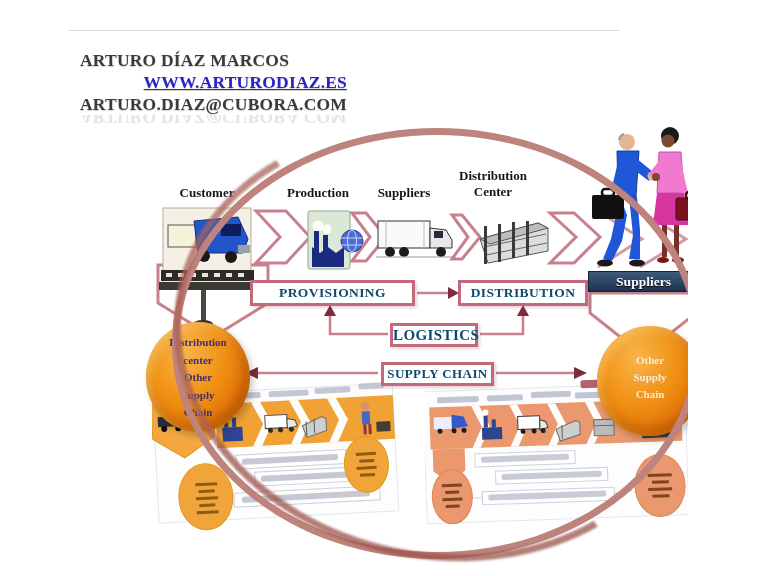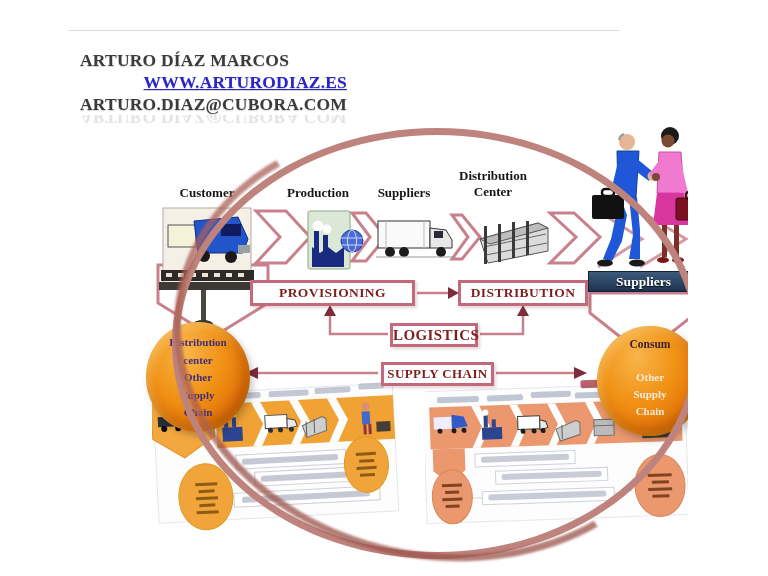--- a/index.html
+++ b/index.html
@@ -15,21 +15,21 @@
   
   .ring,.ring2{position:absolute;left:172px;top:103px;width:516px;height:417px;border-radius:50%;
         pointer-events:none;z-index:30;}
   .ring{border:7px solid #bd837c;filter:blur(.4px);}
   .ring2{border:7px solid transparent;border-bottom-color:#9a534a;border-left-color:#aa6158;
          transform:rotate(12deg);opacity:.75;filter:blur(1.2px);}
   
   .stage-label{position:absolute;font-weight:bold;font-size:13px;line-height:16px;color:#151515;
                text-align:center;z-index:12;}
   
-  .flow-box{position:absolute;background:#fff;border:3px solid #c4697c;color:#7f1d1d;
+  .flow-box{position:absolute;background:#fff;border:3px solid #c4697c;color:#0c4a6e;
             font-weight:bold;text-align:center;font-size:13.5px;line-height:20px;
             letter-spacing:.4px;z-index:12;box-shadow:2px 2px 3px rgba(120,60,70,.22);}
   
   .customer-box{position:absolute;left:588px;top:246px;width:109px;height:19px;z-index:12;
             background:linear-gradient(#3d5a7a,#1c3350);border:1px solid #0f2238;color:#fff;
             font-weight:bold;font-size:13.5px;line-height:19px;text-align:center;
             text-shadow:0 1px 1px #000;}
   
   .sphere{position:absolute;border-radius:50%;z-index:14;text-align:center;font-weight:bold;
           background:radial-gradient(ellipse at 38% 28%,#f8b54a 0%,#f09114 42%,#e4760a 68%,#bb5a02 100%);
@@ -383,21 +383,20 @@
   <div class="sphere sphere-left">
     <div class="pad"></div>
     <div class="ln">Distribution</div>
     <div class="ln">center</div>
     <div class="ln">Other</div>
     <div class="ln">Supply</div>
     <div class="ln">Chain</div>
   </div>
   <div class="sphere sphere-right">
     <div class="pad"></div>
-    <div class="ln first">Consum</div>
     <div class="pad2"></div>
     <div class="ln">Other</div>
     <div class="ln">Supply</div>
     <div class="ln">Chain</div>
   </div>
 
   <div class="ring"></div>
   <div class="ring2"></div>
 
 </div>

